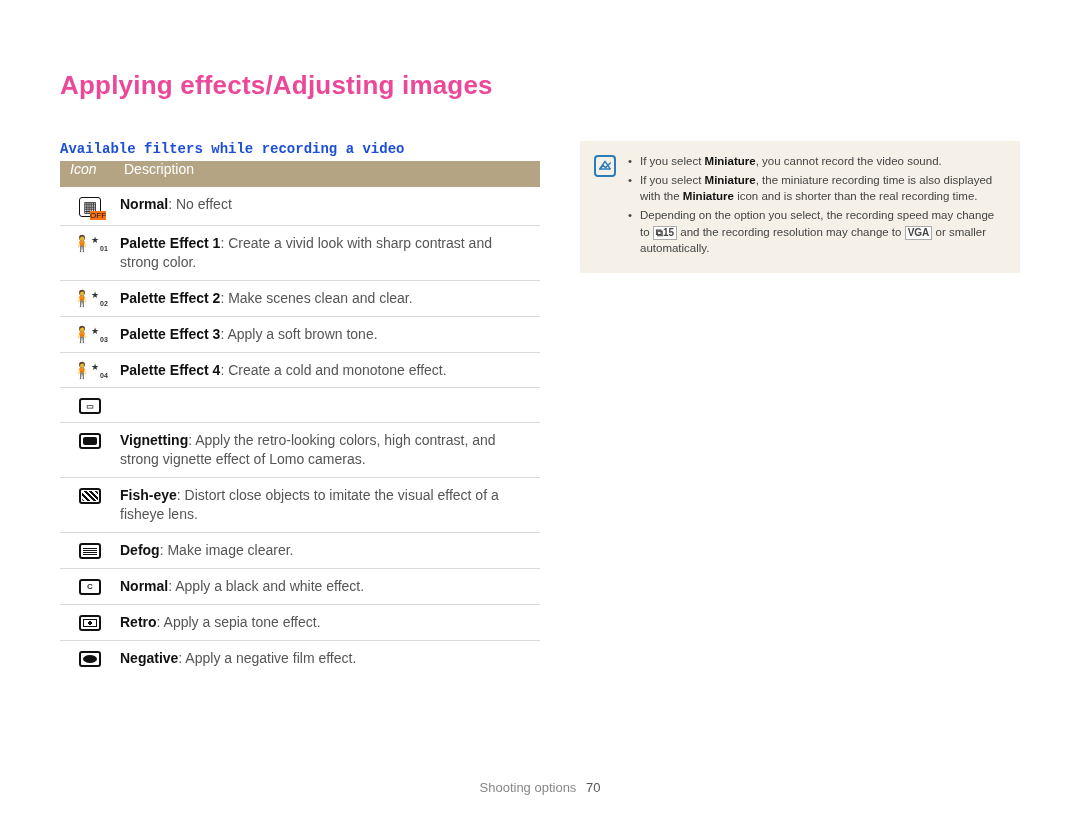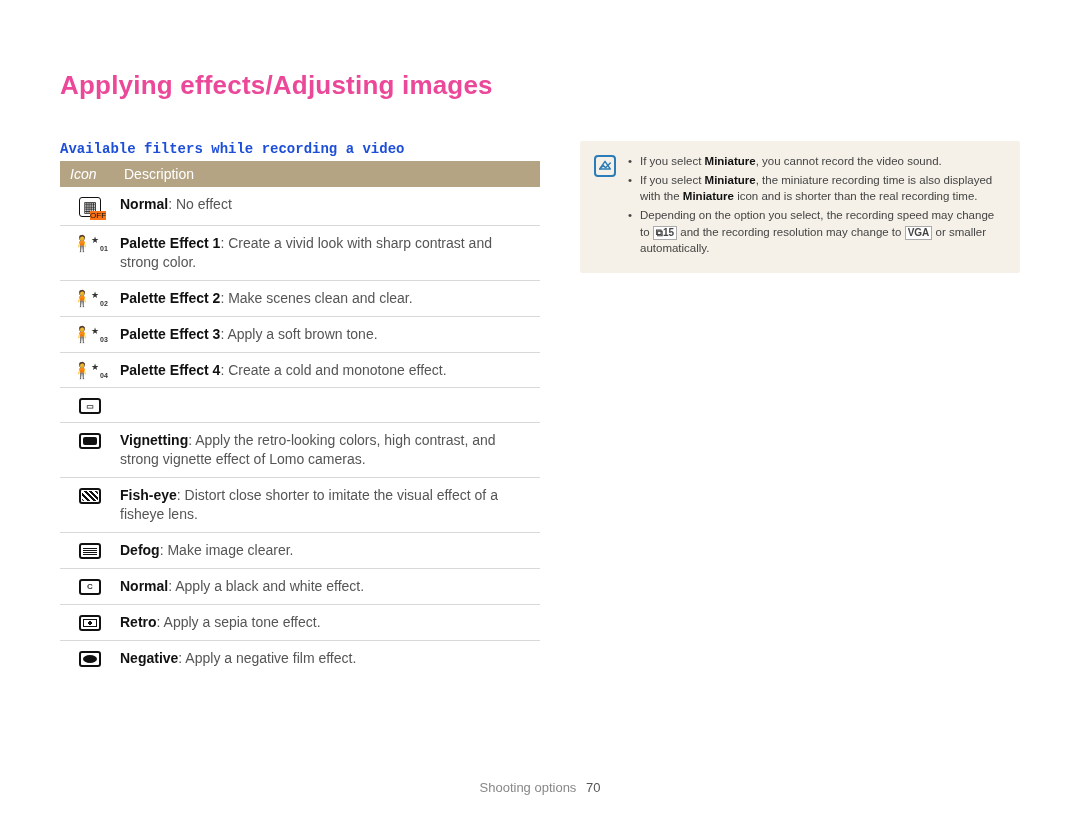--- a/index.html
+++ b/index.html
@@ -9,21 +9,21 @@
   .columns { display: flex; gap: 40px; }
   .left-col { width: 480px; }
   .right-col { flex: 1; }
   .section-heading { font-size: 14px; font-weight: bold; color: #1d4ed8; margin-bottom: 4px; font-family: Liberation Mono, monospace; }
   .table-header {
     display: flex;
     background: #b4a484;
     color: #fff;
     font-size: 14px;
     height: 26px;
-    align-items: center;
+    align-items: flex-start;
   }
   .th-icon { width: 60px; padding-left: 10px; font-style: italic; }
   .th-desc { flex: 1; padding-left: 4px; }
   .row { display: flex; border-bottom: 1px solid #d9d9d9; padding: 8px 0 8px 0; align-items: flex-start; }
   .row:last-child { border-bottom: none; }
   .cell-icon { width: 60px; display: flex; justify-content: center; align-items: flex-start; padding-top: 2px; }
   .cell-desc { flex: 1; font-size: 14px; color: #555; line-height: 1.35; padding-right: 8px; }
   .cell-desc b { color: #111; font-weight: bold; }
   .icon-glyph { font-size: 18px; color: #111; }
   .palette-icon { display: flex; align-items: flex-end; font-family: Arial, sans-serif; }
@@ -125,21 +125,21 @@
           <div class="cell-icon">
               <span class="rect-icon vign"></span>
             </div>
           <div class="cell-desc"><b>Vignetting</b><span>: Apply the retro-looking colors, high contrast, and strong vignette effect of Lomo cameras.</span></div>
         </div>
 
         <div class="row">
           <div class="cell-icon">
               <span class="rect-icon fish"></span>
             </div>
-          <div class="cell-desc"><b>Fish-eye</b><span>: Distort close shorter to imitate the visual effect of a fisheye lens.</span></div>
+          <div class="cell-desc"><b>Fish-eye</b><span>: Distort close objects to imitate the visual effect of a fisheye lens.</span></div>
         </div>
 
         <div class="row">
           <div class="cell-icon">
               <span class="rect-icon defog"></span>
             </div>
           <div class="cell-desc"><b>Defog</b><span>: Make image clearer.</span></div>
         </div>
 
         <div class="row">

